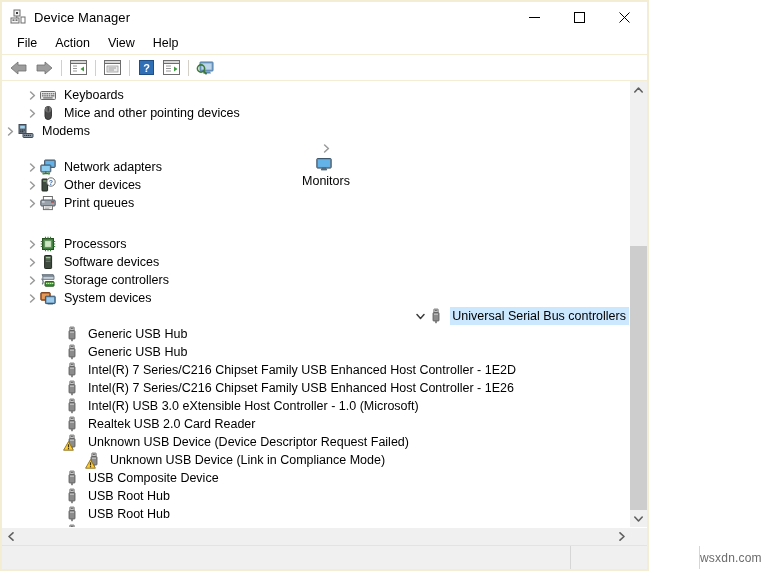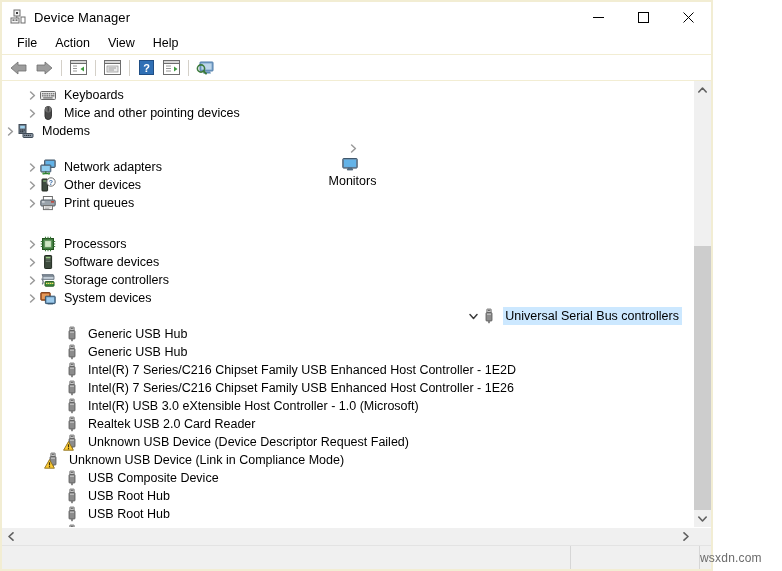--- a/index.html
+++ b/index.html
@@ -11,21 +11,21 @@
     font-family: "Liberation Sans", sans-serif;
     font-size: 12px;
     color: #000000;
     overflow: hidden;
   }
 
   
   .window {
     position: absolute;
     left: 0; top: 0;
-    width: 713px; height: 571px;
+    width: 649px; height: 571px;
     box-sizing: border-box;
     border: 2px solid #f2edd3;
     background: #ffffff;
     display: flex;
     flex-direction: column;
   }
 
   
   .titlebar {
     height: 30px;
@@ -101,21 +101,20 @@
   }
 
   
   .content {
     flex: 1 1 auto;
     display: flex;
     position: relative;
     background: #ffffff;
     margin: 0;
     overflow: hidden;
-    gap: 11px;
   }
   .tree-wrap {
     flex: 1 1 auto;
     position: relative;
     overflow: hidden;
     background: #fff;
     border-right: 0;
   }
   .tree {
     position: absolute;
@@ -627,21 +626,21 @@
                 <rect x="5" y="4.6" width="6" height="8.4" rx="0.8" fill="#8c8c8c" stroke="#565656" stroke-width="0.8"></rect>
                 <rect x="6" y="5.6" width="4" height="1.4" fill="#b9b9b9"></rect>
                 <rect x="7.2" y="13" width="1.6" height="2.2" fill="#6f6f6f"></rect>
               </svg><svg width="11" height="10" viewBox="0 0 11 10" style="position:absolute;left:-1px;bottom:-1px;">
                 <path d="M5.5 0.6 L10.4 9.2 H0.6 Z" fill="#ffcc33" stroke="#8a6d1a" stroke-width="0.9" stroke-linejoin="round"></path>
                 <rect x="4.9" y="3.3" width="1.2" height="3.1" fill="#3a2d06"></rect>
                 <rect x="4.9" y="7.1" width="1.2" height="1.2" fill="#3a2d06"></rect>
               </svg></span>
             <span class="row-label">Unknown USB Device (Device Descriptor Request Failed)</span>
           </div>
-          <div class="row child" style="padding-left: 43px;">
+          <div class="row child" style="padding-left: 84px;">
             <span class="row-icon"><svg width="16" height="16" viewBox="0 0 16 16">
                 <rect x="5.8" y="1" width="4.4" height="3.6" rx="0.5" fill="#c6c6c6" stroke="#6f6f6f" stroke-width="0.8"></rect>
                 <rect x="6.9" y="1.8" width="0.9" height="1.1" fill="#4a4a4a"></rect>
                 <rect x="8.3" y="1.8" width="0.9" height="1.1" fill="#4a4a4a"></rect>
                 <rect x="5" y="4.6" width="6" height="8.4" rx="0.8" fill="#8c8c8c" stroke="#565656" stroke-width="0.8"></rect>
                 <rect x="6" y="5.6" width="4" height="1.4" fill="#b9b9b9"></rect>
                 <rect x="7.2" y="13" width="1.6" height="2.2" fill="#6f6f6f"></rect>
               </svg><svg width="11" height="10" viewBox="0 0 11 10" style="position:absolute;left:-1px;bottom:-1px;">
                 <path d="M5.5 0.6 L10.4 9.2 H0.6 Z" fill="#ffcc33" stroke="#8a6d1a" stroke-width="0.9" stroke-linejoin="round"></path>
                 <rect x="4.9" y="3.3" width="1.2" height="3.1" fill="#3a2d06"></rect>

